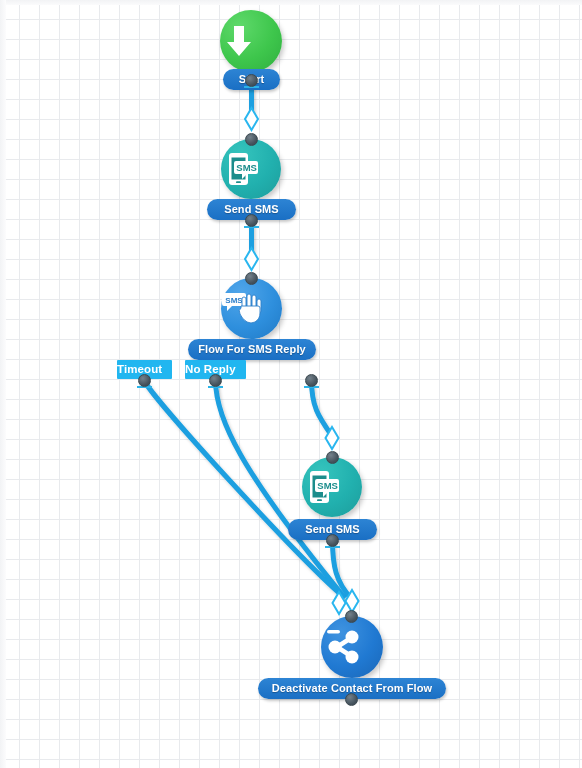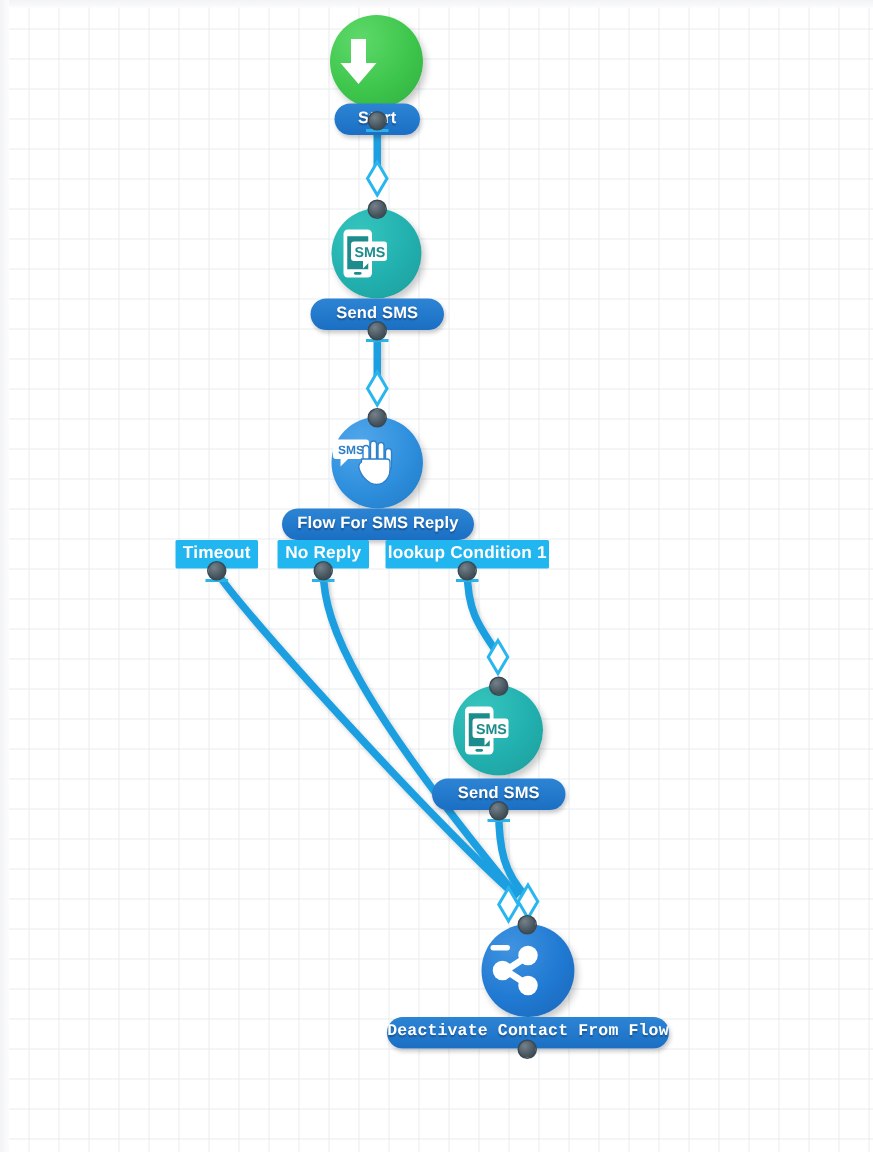--- a/index.html
+++ b/index.html
@@ -83,21 +83,21 @@
   }
 
   .branch-label {
     position: absolute;
     border-radius: 1px;
     color: #ffffff;
     font-weight: bold;
     font-size: 11.5px;
     line-height: 19px;
     height: 19px;
-    text-align: center;
+    text-align: left;
     white-space: nowrap;
     z-index: 5;
     letter-spacing: 0.1px;
   }
 
   .endpoint {
     position: absolute;
     width: 13px;
     height: 13px;
     border-radius: 50%;
@@ -195,21 +195,20 @@
           <rect x="36" y="11" width="4" height="14" rx="2"></rect>
           <path d="M20 20 q-3 2 -1 6 q2 5 7 8 q4 2 8 0 q5 -3 5 -9 v-5 q0 -2 -2 -2 h-17 z"></path>
         </g>
       </svg>
     </div>
     <div class="pill" style="left:188px; top:339px; width:128px; background:linear-gradient(to bottom,#2d84d4,#1a6fc4);">Flow For SMS Reply</div>
   </div>
 
   <div class="branch-label" style="left:117px; top:360px; width:55px; background:#21b6f0;">Timeout</div>
   <div class="branch-label" style="left:185px; top:360px; width:61px; background:#21b6f0;">No Reply</div>
-  <div class="branch-label" style="left:257px; top:360px; width:109px; background:#21b6f0;">lookup Condition 1</div>
 
   <div class="node">
     <div class="node-circle" style="left:302px; top:457px; width:60px; height:60px; background:radial-gradient(circle at 32% 26%, #35c4bd, #21b0ae 55%, #1d9c9b);">
       <svg width="40" height="40" viewBox="0 0 40 40">
         <rect x="8" y="4" width="19" height="32" rx="3" fill="#ffffff"></rect>
         <rect x="10.5" y="8.5" width="14" height="22" fill="#1c8d8c"></rect>
         <rect x="15" y="32.3" width="5" height="1.8" rx="0.9" fill="#1c8d8c"></rect>
         <path d="M15 12 h20 a2 2 0 0 1 2 2 v9 a2 2 0 0 1 -2 2 h-9 l-5 5 v-5 h-6 a2 2 0 0 1 -2 -2 v-9 a2 2 0 0 1 2 -2 z" fill="#ffffff"></path>
         <text x="25.6" y="22" font-family="'Liberation Sans',sans-serif" font-size="9.5" font-weight="bold" fill="#1c8d8c" text-anchor="middle">SMS</text>
       </svg>
@@ -223,21 +222,21 @@
         <g stroke="#ffffff" stroke-width="4.5" stroke-linecap="round">
           <line x1="16" y1="22" x2="30" y2="13"></line>
           <line x1="16" y1="22" x2="30" y2="31"></line>
         </g>
         <circle cx="14" cy="22" r="6.5" fill="#ffffff"></circle>
         <circle cx="31" cy="12" r="6.5" fill="#ffffff"></circle>
         <circle cx="31" cy="32" r="6.5" fill="#ffffff"></circle>
         <rect x="6" y="5" width="13" height="3.6" rx="1.8" fill="#ffffff"></rect>
       </svg>
     </div>
-    <div class="pill" style="left:258px; top:678px; width:188px; background:linear-gradient(to bottom,#2d84d4,#1a6fc4);font-family:Liberation Mono, monospace;">Deactivate Contact From Flow</div>
+    <div class="pill" style="left:258px; top:678px; width:188px; background:linear-gradient(to bottom,#2d84d4,#1a6fc4);">Deactivate Contact From Flow</div>
   </div>
 
   <div class="endpoint" style="left:245px; top:74px;"></div>
   <div class="endpoint" style="left:245px; top:133px;"></div>
   <div class="endpoint" style="left:245px; top:214px;"></div>
   <div class="endpoint" style="left:245px; top:272px;"></div>
   <div class="endpoint" style="left:138px; top:374px;"></div>
   <div class="endpoint" style="left:209px; top:374px;"></div>
   <div class="endpoint" style="left:305px; top:374px;"></div>
   <div class="endpoint" style="left:326px; top:451px;"></div>

